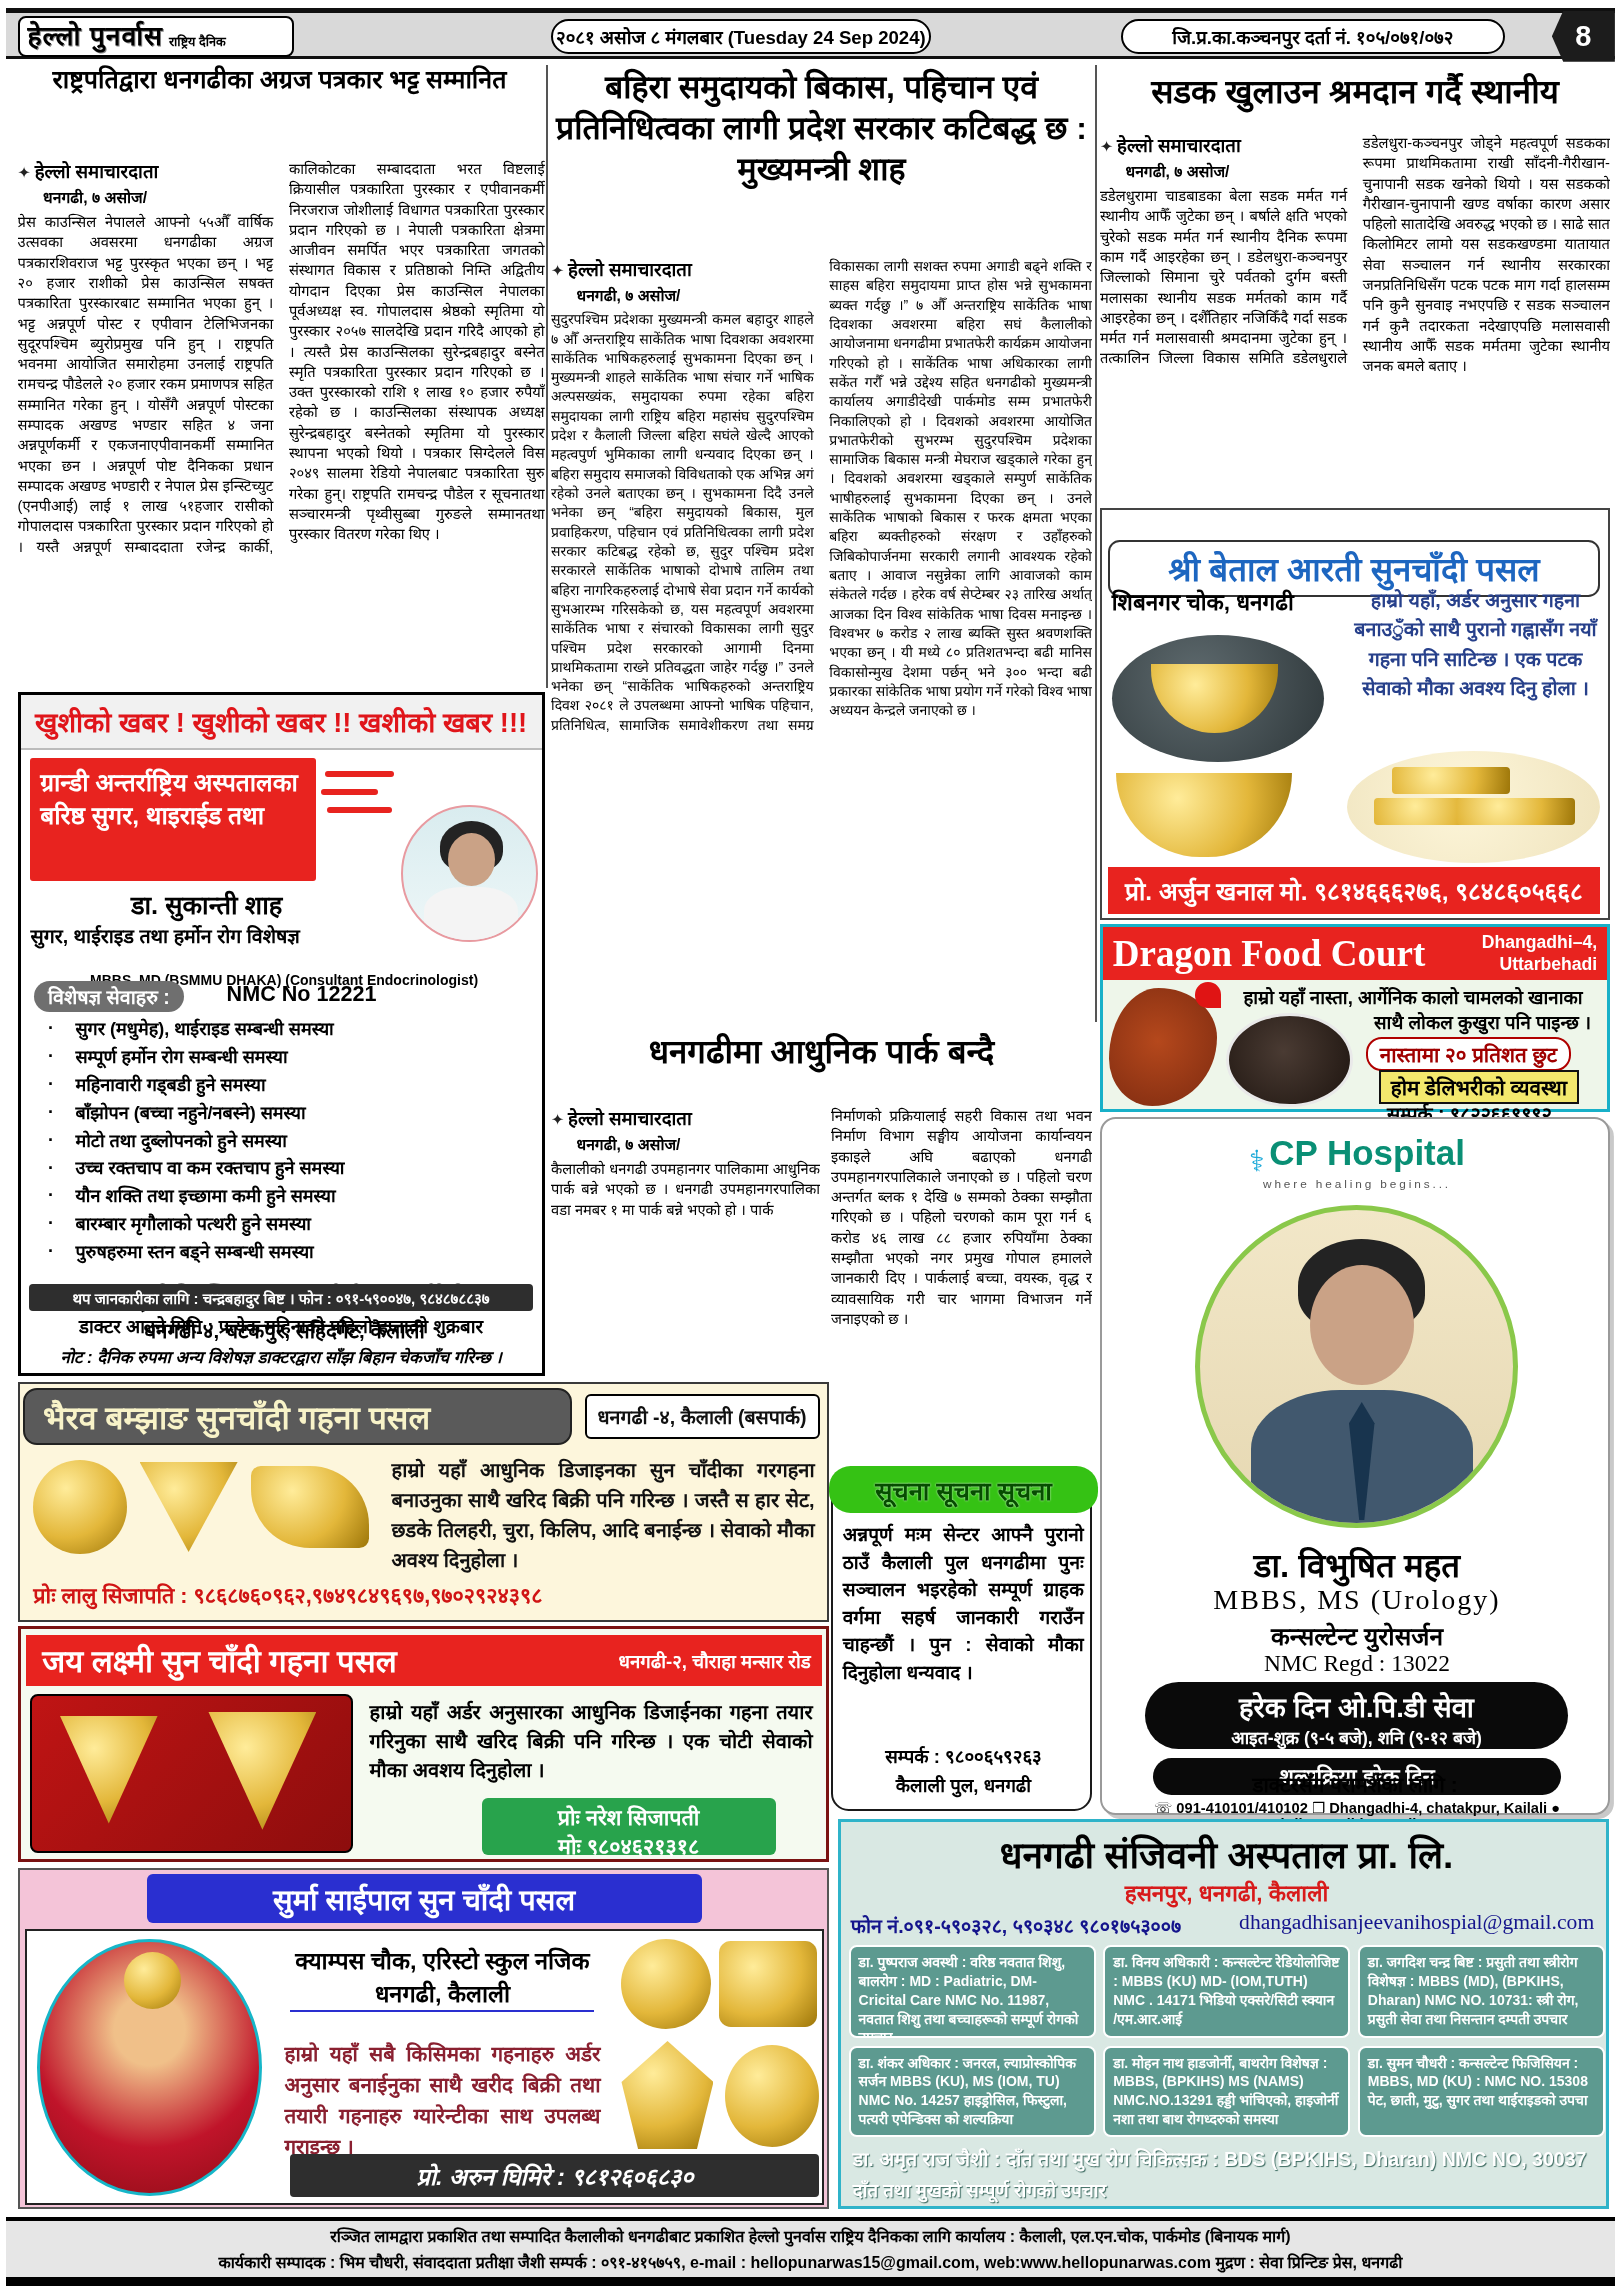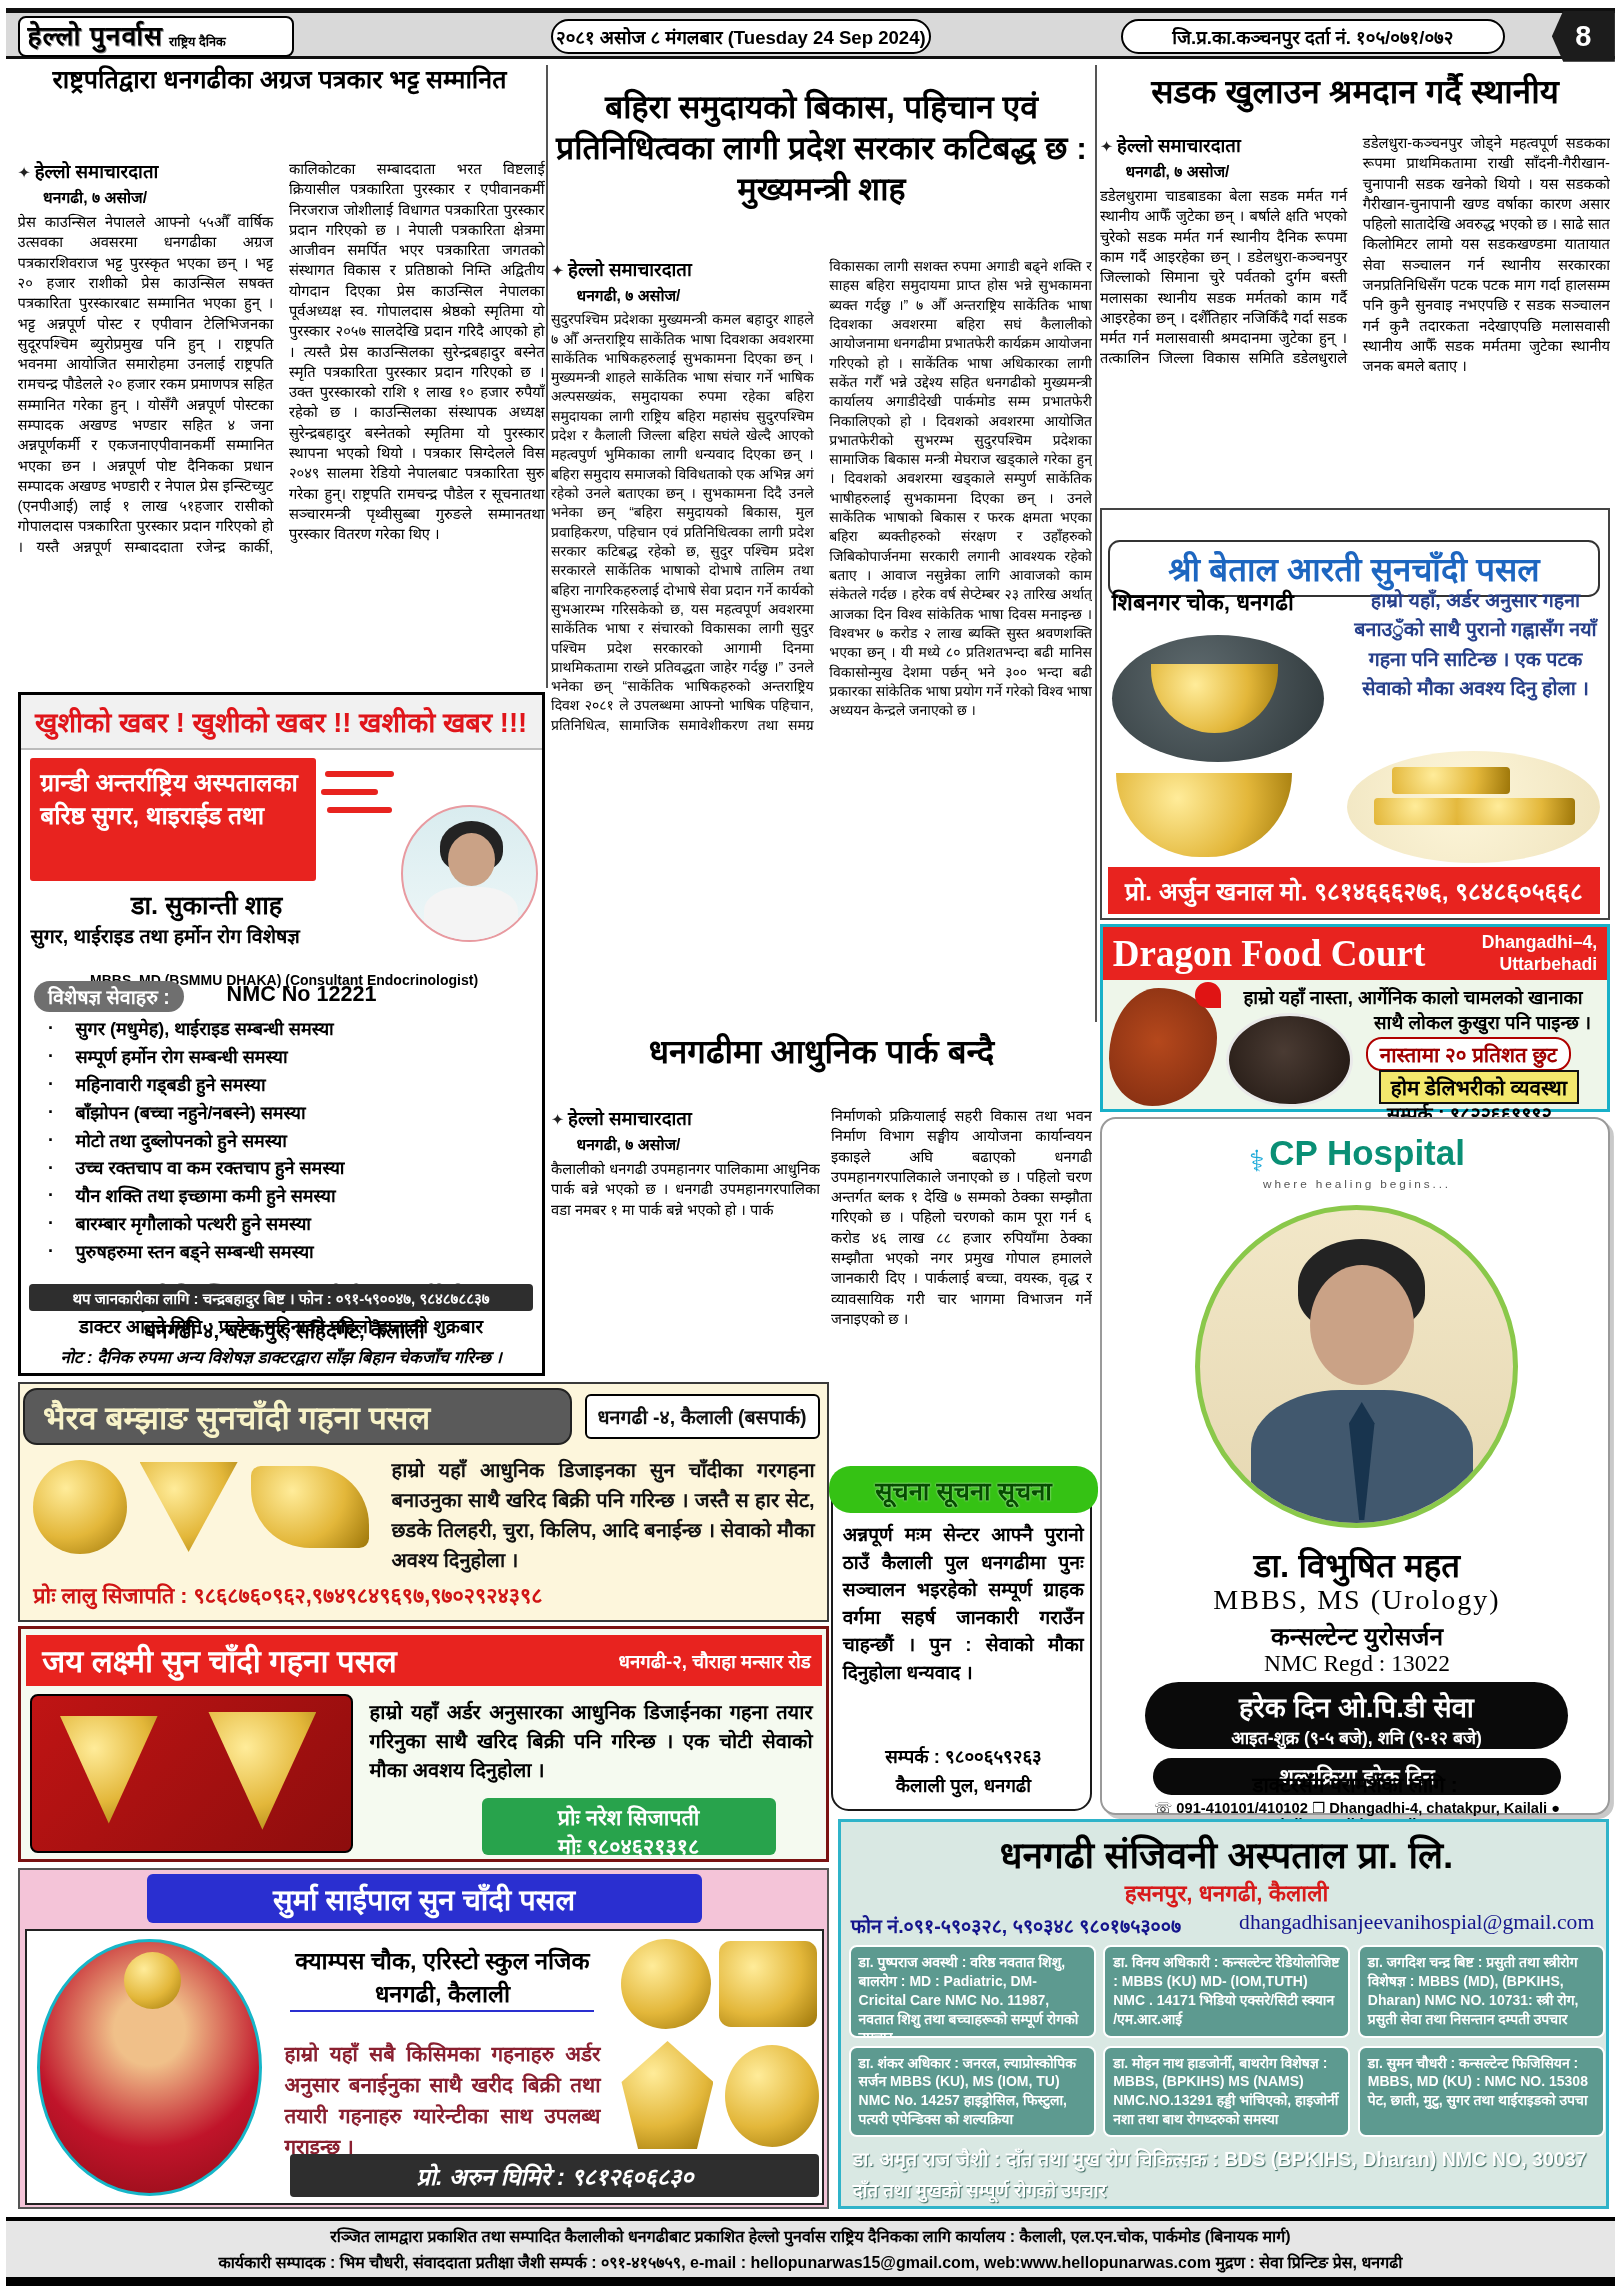--- a/index.html
+++ b/index.html
@@ -110,21 +110,21 @@
   <div class="abs vrule" style="left:546px;top:65px;height:623px;"></div>
   <div class="abs vrule" style="left:1095px;top:65px;height:957px;"></div>
 
   <div class="abs hl" style="left:16px;top:63px;width:527px;font-size:25px;">राष्ट्रपतिद्वारा धनगढीका अग्रज पत्रकार भट्ट सम्मानित</div>
   <div class="abs body2" style="left:17.6px;top:159px;width:527px;height:529px;">
     <div class="byline"><span class="ic">✦</span><span>हेल्लो समाचारदाता</span></div>
     <div class="dateline">धनगढी, ७ असोज/</div>
     <span>प्रेस काउन्सिल नेपालले आफ्नो ५५औँ वार्षिक उत्सवका अवसरमा धनगढीका अग्रज पत्रकारशिवराज भट्ट पुरस्कृत भएका छन् । भट्ट २० हजार राशीको प्रेस काउन्सिल सषक्त पत्रकारिता पुरस्कारबाट सम्मानित भएका हुन् । भट्ट अन्नपूर्ण पोस्ट र एपीवान टेलिभिजनका सुदूरपश्चिम ब्युरोप्रमुख पनि हुन् । राष्ट्रपति भवनमा आयोजित समारोहमा उनलाई राष्ट्रपति रामचन्द्र पौडेलले २० हजार रकम प्रमाणपत्र सहित सम्मानित गरेका हुन् । योसँगै अन्नपूर्ण पोस्टका सम्पादक अखण्ड भण्डार सहित ४ जना अन्नपूर्णकर्मी र एकजनाएपीवानकर्मी सम्मानित भएका छन । अन्नपूर्ण पोष्ट दैनिकका प्रधान सम्पादक अखण्ड भण्डारी र नेपाल प्रेस इन्स्टिच्युट (एनपीआई) लाई १ लाख ५१हजार रासीको गोपालदास पत्रकारिता पुरस्कार प्रदान गरिएको हो । यस्तै अन्नपूर्ण सम्बाददाता रजेन्द्र कार्की, कालिकोटका सम्बाददाता भरत विष्टलाई क्रियासील पत्रकारिता पुरस्कार र एपीवानकर्मी निरजराज जोशीलाई विधागत पत्रकारिता पुरस्कार प्रदान गरिएको छ । नेपाली पत्रकारिता क्षेत्रमा आजीवन समर्पित भएर पत्रकारिता जगतको संस्थागत विकास र प्रतिष्ठाको निम्ति अद्वितीय योगदान दिएका प्रेस काउन्सिल नेपालका पूर्वअध्यक्ष स्व. गोपालदास श्रेष्ठको स्मृतिमा यो पुरस्कार २०५७ सालदेखि प्रदान गरिदै आएको हो । त्यस्तै प्रेस काउन्सिलका सुरेन्द्रबहादुर बस्नेत स्मृति पत्रकारिता पुरस्कार प्रदान गरिएको छ । उक्त पुरस्कारको राशि १ लाख १० हजार रुपैयाँ रहेको छ । काउन्सिलका संस्थापक अध्यक्ष सुरेन्द्रबहादुर बस्नेतको स्मृतिमा यो पुरस्कार स्थापना भएको थियो । पत्रकार सिग्देलले विस २०४९ सालमा रेडियो नेपालबाट पत्रकारिता सुरु गरेका हुन्। राष्ट्रपति रामचन्द्र पौडेल र सूचनातथा सञ्चारमन्त्री पृथ्वीसुब्बा गुरुङले सम्मानतथा पुरस्कार वितरण गरेका थिए ।</span>
   </div>
 
-  <div class="abs hl" style="left:551px;top:67px;width:541px;font-size:32px;margin-top:20px;">बहिरा समुदायको बिकास, पहिचान एवं प्रतिनिधित्वका लागी प्रदेश सरकार कटिबद्ध छ : मुख्यमन्त्री शाह</div>
+  <div class="abs hl" style="left:551px;top:67px;width:541px;font-size:32px;">बहिरा समुदायको बिकास, पहिचान एवं प्रतिनिधित्वका लागी प्रदेश सरकार कटिबद्ध छ : मुख्यमन्त्री शाह</div>
   <div class="abs body2" style="left:551px;top:257px;width:541px;height:763px;font-size:14px;">
     <div class="byline"><span class="ic">✦</span><span>हेल्लो समाचारदाता</span></div>
     <div class="dateline">धनगढी, ७ असोज/</div>
     <span>सुदुरपश्चिम प्रदेशका मुख्यमन्त्री कमल बहादुर शाहले ७ औँ अन्तराष्ट्रिय साकेंतिक भाषा दिवशका अवशरमा साकेंतिक भाषिकहरुलाई सुभकामना दिएका छन् । मुख्यमन्त्री शाहले साकेंतिक भाषा संचार गर्ने भाषिक अल्पसख्यंक, समुदायका रुपमा रहेका बहिरा समुदायका लागी राष्ट्रिय बहिरा महासंघ सुदुरपश्चिम प्रदेश र कैलाली जिल्ला बहिरा सघंले खेल्दै आएको महत्वपुर्ण भुमिकाका लागी धन्यवाद दिएका छन् । बहिरा समुदाय समाजको विविधताको एक अभिन्न अगं रहेको उनले बताएका छन् । सुभकामना दिदै उनले भनेका छन् “बहिरा समुदायको बिकास, मुल प्रवाहिकरण, पहिचान एवं प्रतिनिधित्वका लागी प्रदेश सरकार कटिबद्ध रहेको छ, सुदुर पश्चिम प्रदेश सरकारले साकेंतिक भाषाको दोभाषे तालिम तथा बहिरा नागरिकहरुलाई दोभाषे सेवा प्रदान गर्ने कार्यको सुभआरम्भ गरिसकेको छ, यस महत्वपूर्ण अवशरमा साकेंतिक भाषा र संचारको विकासका लागी सुदुर पश्चिम प्रदेश सरकारको आगामी दिनमा प्राथमिकतामा राख्ने प्रतिवद्धता जाहेर गर्दछु ।” उनले भनेका छन् “साकेंतिक भाषिकहरुको अन्तराष्ट्रिय दिवश २०८१ ले उपलब्धमा आफ्नो भाषिक पहिचान, प्रतिनिधित्व, सामाजिक समावेशीकरण तथा समग्र विकासका लागी सशक्त रुपमा अगाडी बढ्ने शक्ति र साहस बहिरा समुदायमा प्राप्त होस भन्ने सुभकामना ब्यक्त गर्दछु ।” ७ औँ अन्तराष्ट्रिय साकेंतिक भाषा दिवशका अवशरमा बहिरा सघं कैलालीको आयोजनामा धनगढीमा प्रभातफेरी कार्यक्रम आयोजना गरिएको हो । साकेंतिक भाषा अधिकारका लागी सकेंत गरौँ भन्ने उद्देश्य सहित धनगढीको मुख्यमन्त्री कार्यालय अगाडीदेखी पार्कमोड सम्म प्रभातफेरी निकालिएको हो । दिवशको अवशरमा आयोजित प्रभातफेरीको सुभरम्भ सुदुरपश्चिम प्रदेशका सामाजिक बिकास मन्त्री मेघराज खड्काले गरेका हुन् । दिवशको अवशरमा खड्काले सम्पुर्ण साकेंतिक भाषीहरुलाई सुभकामना दिएका छन् । उनले साकेंतिक भाषाको बिकास र फरक क्षमता भएका बहिरा ब्यक्तीहरुको संरक्षण र उहाँहरुको जिबिकोपार्जनमा सरकारी लगानी आवश्यक रहेको बताए । आवाज नसुन्नेका लागि आवाजको काम संकेतले गर्दछ । हरेक वर्ष सेप्टेम्बर २३ तारिख अर्थात् आजका दिन विश्व सांकेतिक भाषा दिवस मनाइन्छ । विश्वभर ७ करोड २ लाख ब्यक्ति सुस्त श्रवणशक्ति भएका छन् । यी मध्ये ८० प्रतिशतभन्दा बढी मानिस विकासोन्मुख देशमा पर्छन् भने ३०० भन्दा बढी प्रकारका सांकेतिक भाषा प्रयोग गर्ने गरेको विश्व भाषा अध्ययन केन्द्रले जनाएको छ ।</span>
   </div>
 
   <div class="abs hl" style="left:1100px;top:71px;width:510px;font-size:33px;">सडक खुलाउन श्रमदान गर्दै स्थानीय</div>
   <div class="abs body2" style="left:1100px;top:133px;width:510px;height:369px;">
     <div class="byline"><span class="ic">✦</span><span>हेल्लो समाचारदाता</span></div>
     <div class="dateline">धनगढी, ७ असोज/</div>

